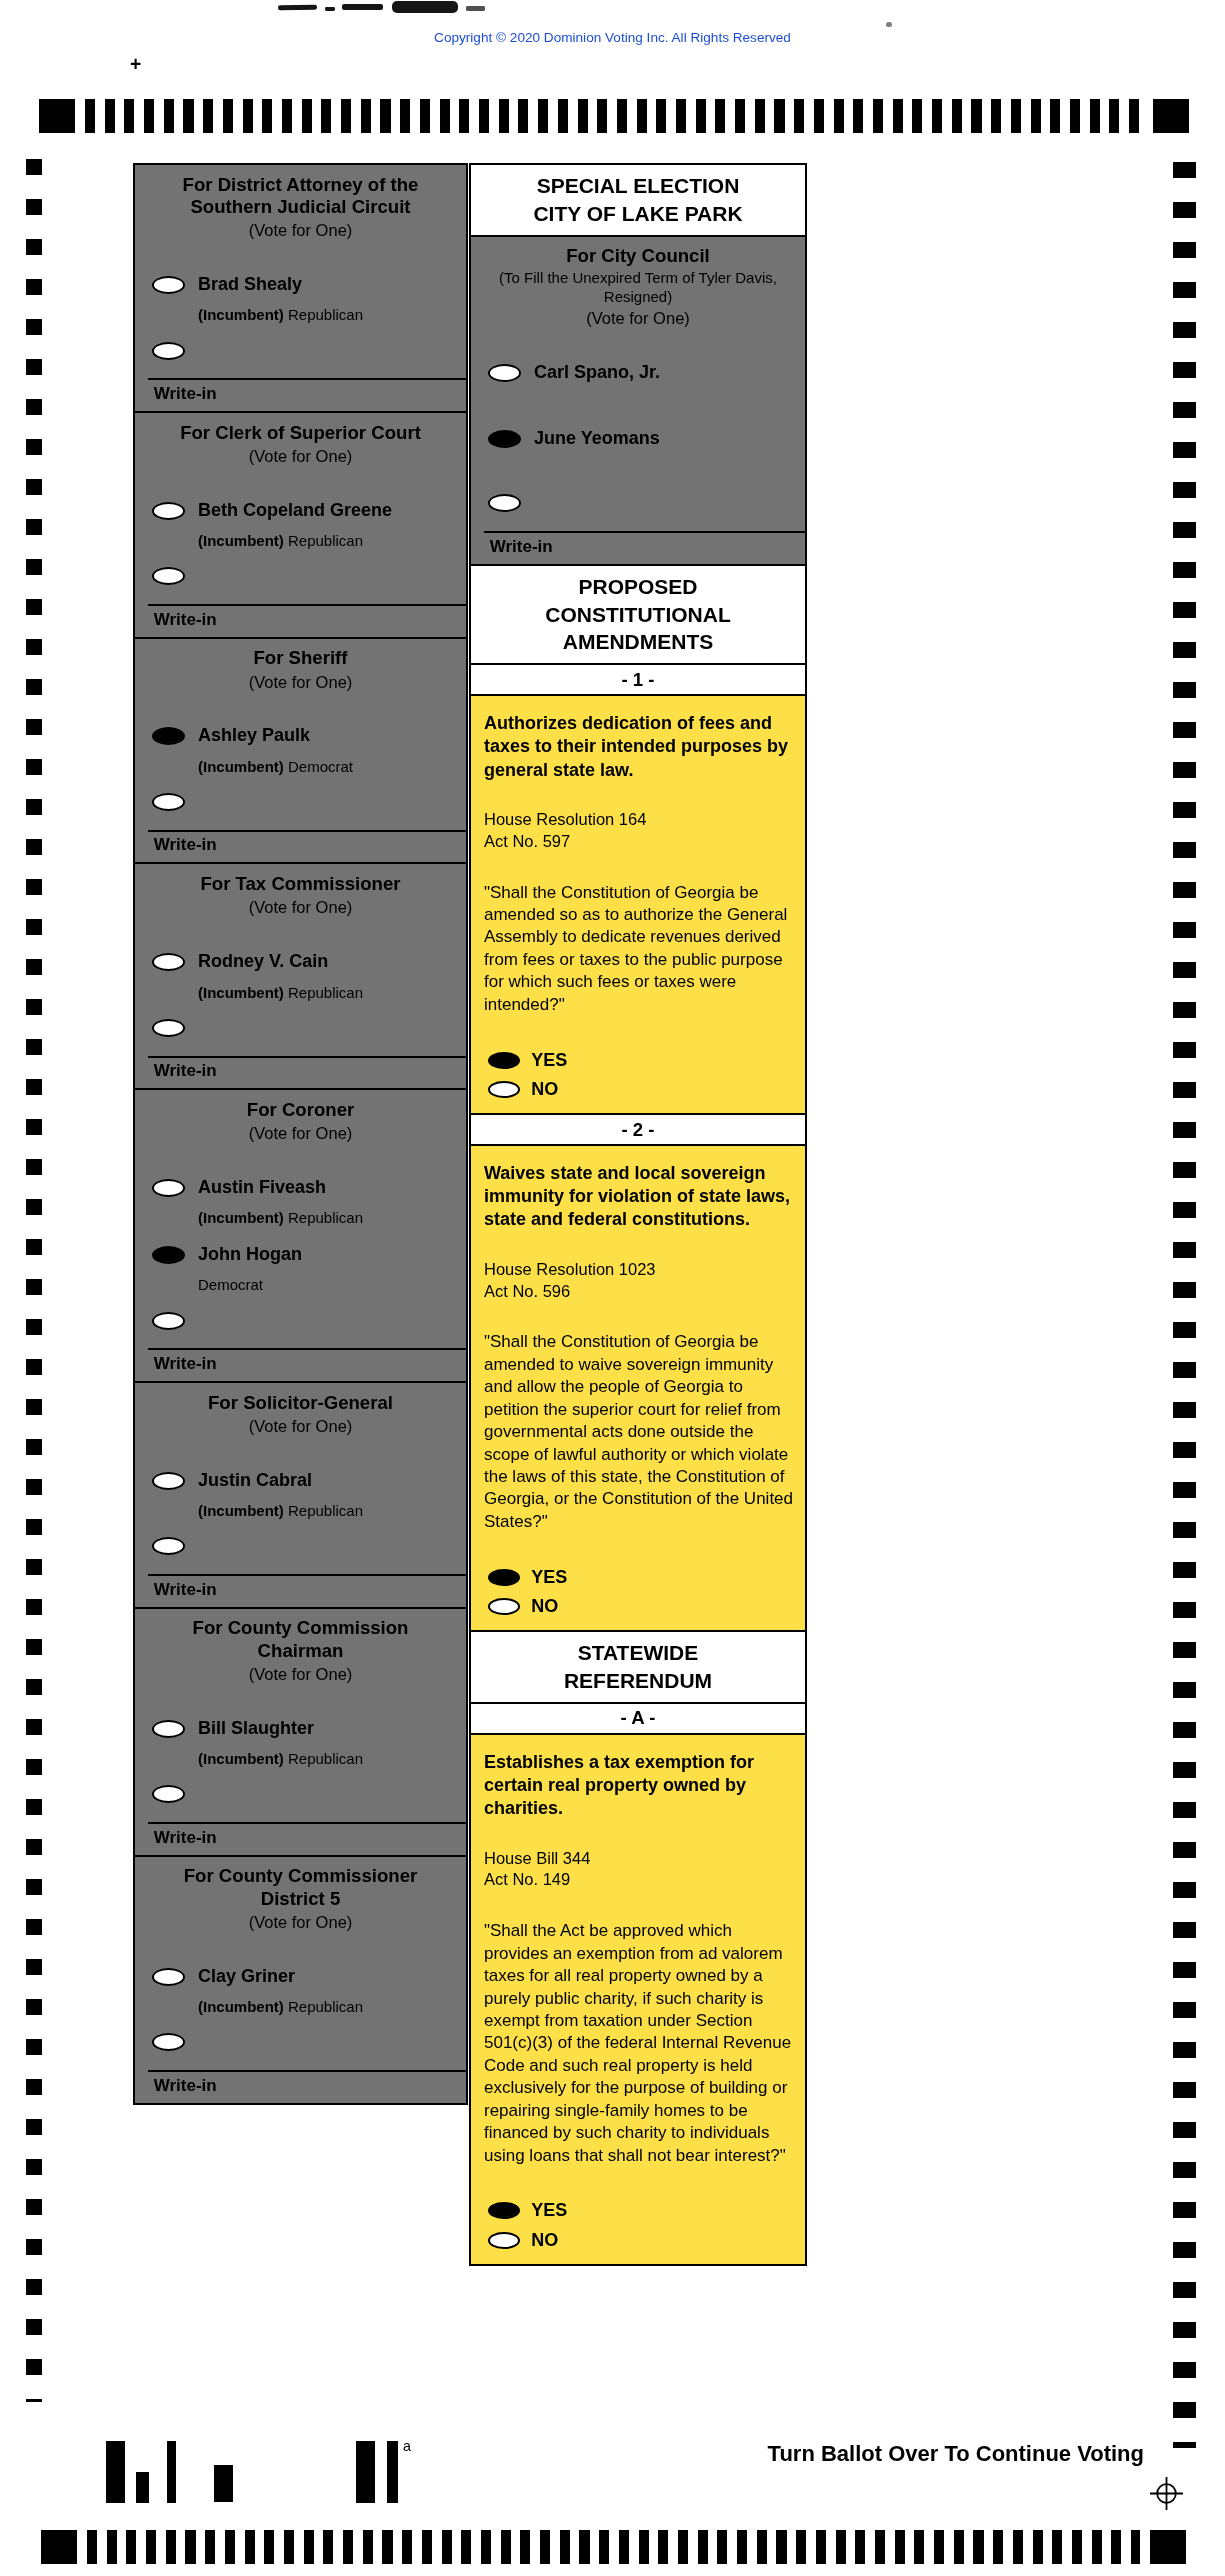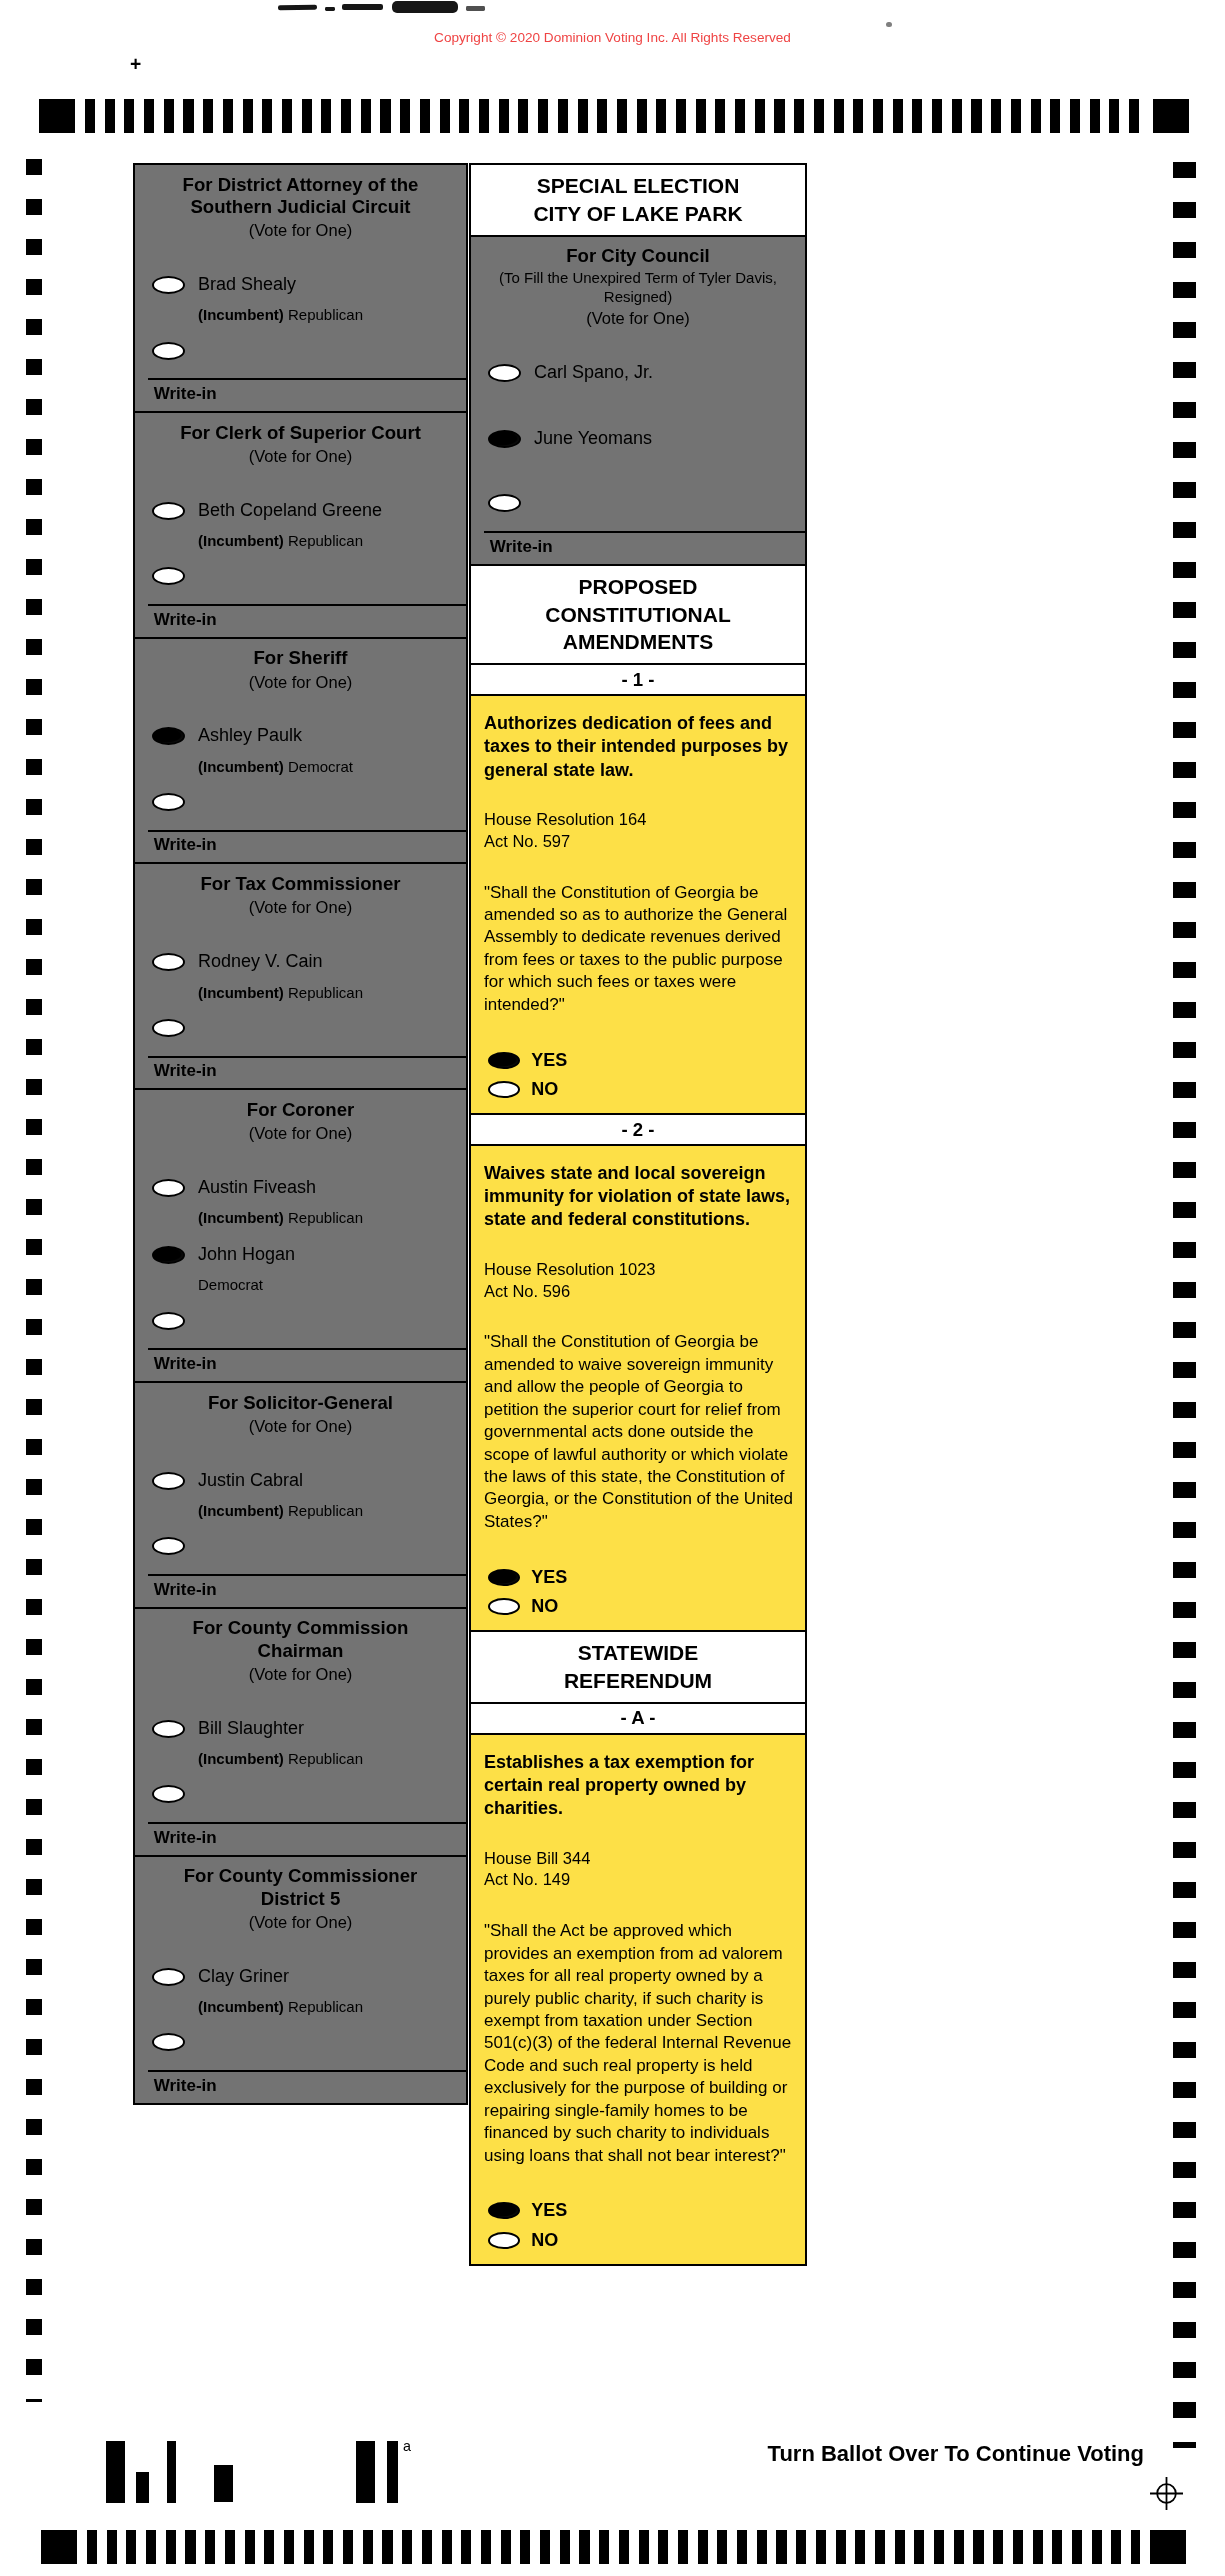--- a/index.html
+++ b/index.html
@@ -4,21 +4,21 @@
 <style>
   * { margin:0; padding:0; box-sizing:border-box; }
   html,body { background:#ffffff; }
   body {
     position:relative; width:1225px; height:2576px; overflow:hidden;
     font-family:"Liberation Sans", sans-serif; color:#000;
   }
   .page { position:absolute; inset:0; width:1225px; height:2576px; background:#fff; }
 
   
-  .copyright { position:absolute; top:30px; left:0; width:1225px; text-align:center; font-size:13.6px; color:#ef4444; }
+  .copyright { position:absolute; top:30px; left:0; width:1225px; text-align:center; font-size:13.6px; color:#1d4ed8; }
   .plus-mark { position:absolute; left:130px; top:54px; font-size:19.3px; font-weight:bold; }
 
   .artifact { position:absolute; background:#161616; }
   .a1 { left:278px; top:5px;  width:39px; height:5px;  border-radius:2.1px; transform:rotate(-1deg); }
   .a2 { left:325px; top:7.2px; width:10px; height:4.3px;  border-radius:1.4px; }
   .a3 { left:342px; top:4.3px;  width:41px; height:5.7px;  border-radius:2.1px; }
   .a4 { left:392px; top:1.4px;  width:66px; height:11.4px; border-radius:5px; }
   .a5 { left:466px; top:6.4px;  width:18.6px; height:4.3px;  opacity:.75; border-radius:1.4px; }
   .a6 { left:886px; top:21.5px; width:5.7px; height:5.7px;  opacity:.55; border-radius:50%; }
 
@@ -45,21 +45,21 @@
   
   .contest { border:2.1px solid #000; background:#737373; }
   .contest-head { text-align:center; padding:8.6px 5.7px 5.7px; }
   .contest-title { font-weight:bold; font-size:18.6px; line-height:1.2; }
   .contest-sub   { font-size:15px; line-height:1.28; white-space:nowrap; }
   .contest-instruction { font-size:16.5px; line-height:1.25; margin-top:2.1px; }
 
   .candidates { padding-top:18.6px; }
   .candidate { display:flex; align-items:flex-start; padding:8.6px 5.7px 7.2px 17px; min-height:66px; }
   .candidate.blank { min-height:46px; padding-top:7.2px; }
-  .cand-name   { font-weight:normal; font-size:18px; line-height:1.2; }
+  .cand-name   { font-weight:bold; font-size:18px; line-height:1.2; }
   .cand-detail { font-size:15px; line-height:1.25; margin-top:11px; }
   .cand-detail b { font-weight:bold; }
 
   .bubble { flex:0 0 auto; width:33px; height:18px; border:2.1px solid #000; border-radius:50%;
             margin-right:13px; margin-top:2.1px; background:#fff; }
   .bubble.filled { background:radial-gradient(ellipse at 42% 45%, #000 60%, #1b1b1b 85%, #000 100%); }
 
   .write-in { border-top:2.1px solid #000; margin-left:13px; padding:3.6px 0 7.2px 5.7px; }
   .write-in-label { font-weight:bold; font-size:17px; }
 

